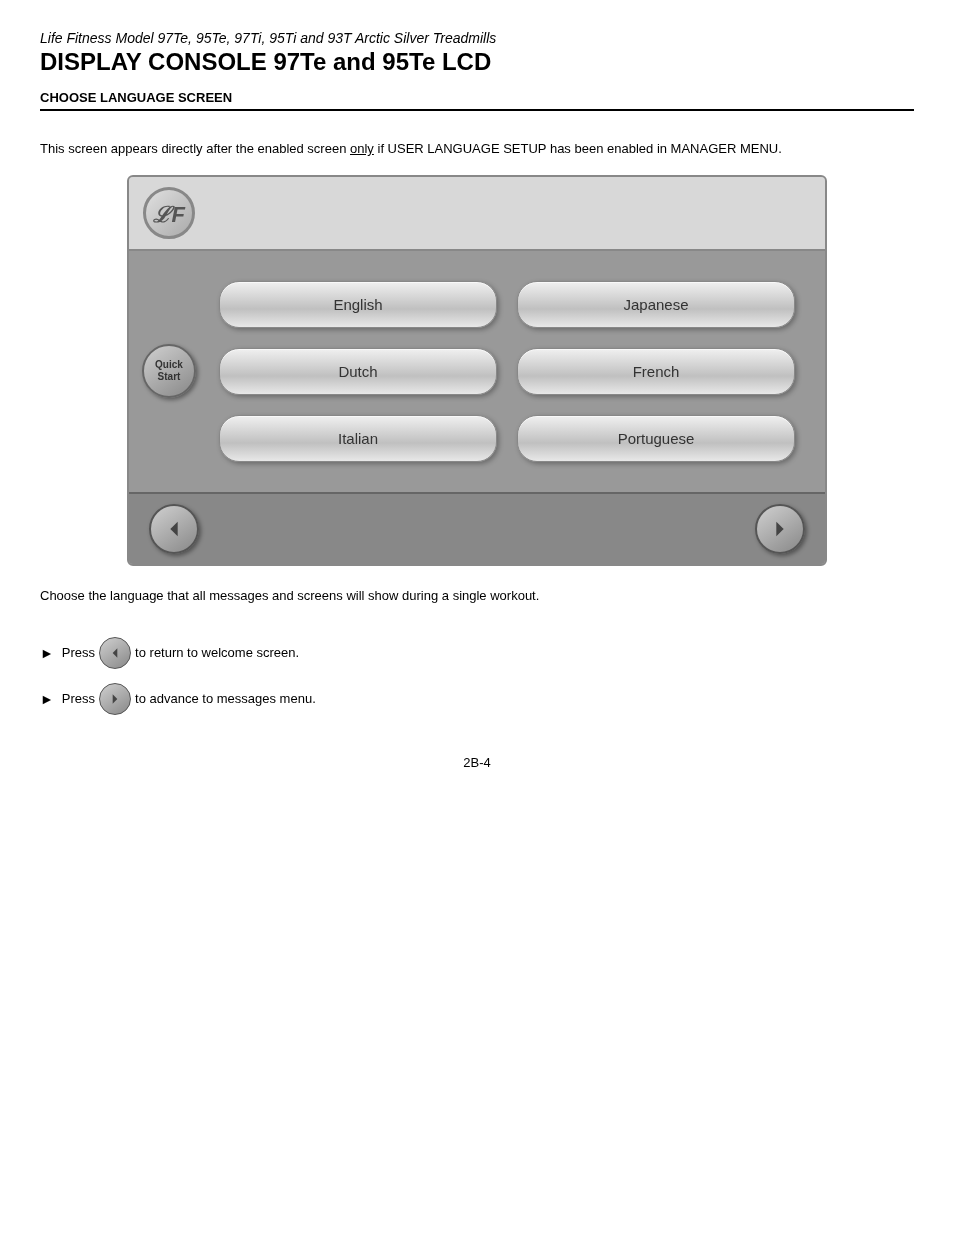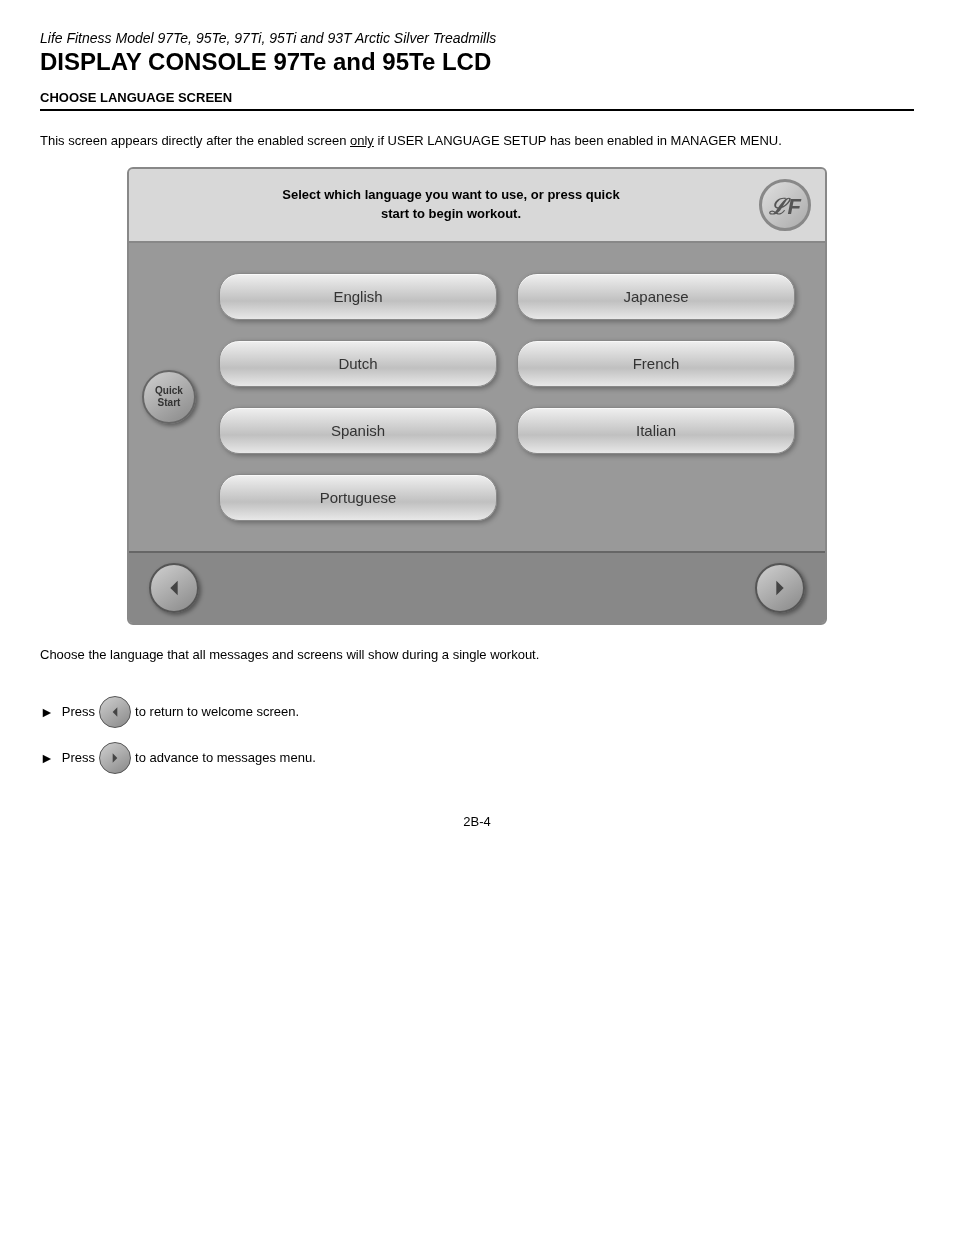--- a/index.html
+++ b/index.html
@@ -19,21 +19,21 @@
     .doc-title {
       font-size: 24px;
       font-weight: bold;
       margin-bottom: 14px;
     }
     .section-header {
       font-size: 13px;
       font-weight: bold;
       border-bottom: 2px solid #000;
       padding-bottom: 4px;
-      margin-bottom: 20px;
+      margin-bottom: 28px;
     }
     .intro-text {
       font-size: 13px;
       margin-bottom: 16px;
       line-height: 1.5;
     }
     .intro-text u { text-decoration: underline; }
 
     
     .console-outer {
@@ -198,37 +198,32 @@
 
 <div class="section-header">CHOOSE LANGUAGE SCREEN</div>
 
 <p class="intro-text">
   <span>This screen appears directly after the enabled screen </span><u>only</u><span> if USER LANGUAGE SETUP has been enabled in MANAGER MENU.</span>
 </p>
 
 <div class="console-outer">
 
   <div class="console-header">
-    <div class="console-header-text">
-      <span>Select which language you want to use, or press quick</span><br>
-      <span>start to begin workout.</span>
-    </div>
     <div class="lf-logo">ℒF</div>
   </div>
 
   <div class="console-main">
     <div class="quick-start-area">
       <div class="quick-start-btn">Quick<br>Start</div>
     </div>
     <div class="language-grid">
       <div class="lang-btn">English</div>
       <div class="lang-btn">Japanese</div>
       <div class="lang-btn">Dutch</div>
       <div class="lang-btn">French</div>
-      <div class="lang-btn">Spanish</div>
       <div class="lang-btn">Italian</div>
       <div class="lang-btn">Portuguese</div>
     </div>
   </div>
 
   <div class="console-footer">
     <div class="nav-btn">
       <svg viewBox="0 0 24 24">
           <polygon points="16,4 8,12 16,20"></polygon>
         </svg>

